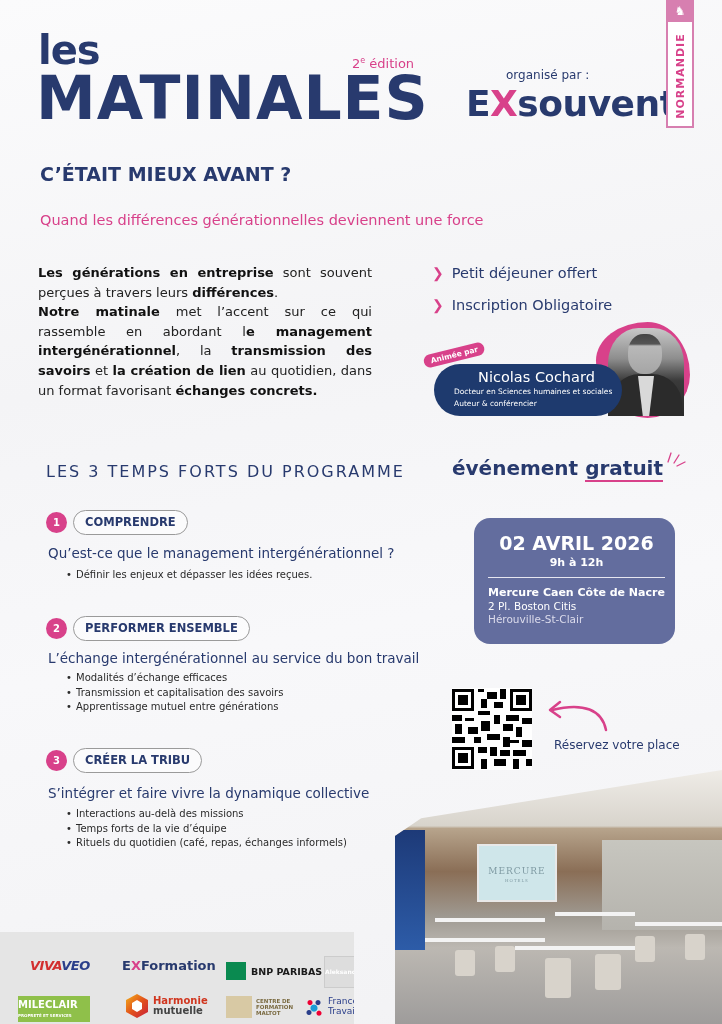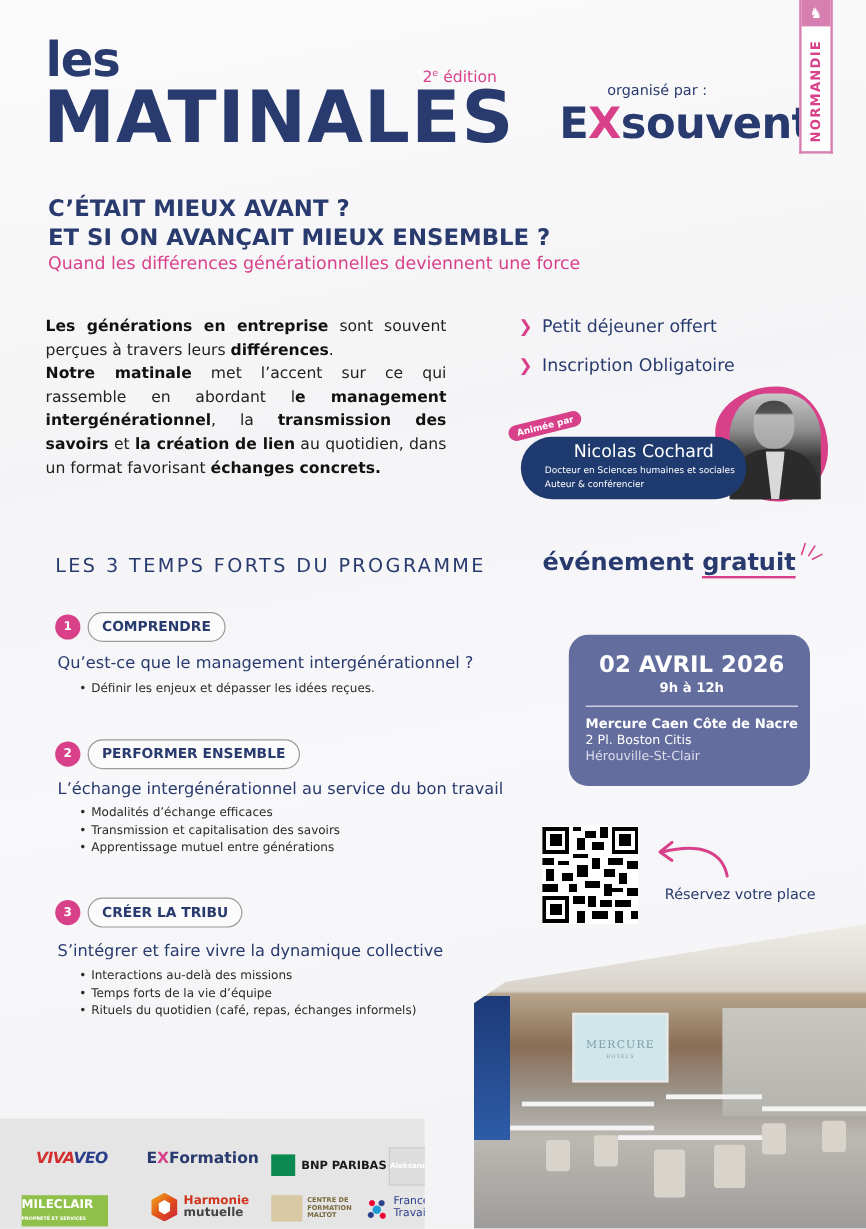--- a/index.html
+++ b/index.html
@@ -54,21 +54,21 @@
 
   .step { left: 46px; }
   .step-num { position: absolute; left: 0; top: 0; width: 21px; height: 21px; border-radius: 50%; background: #d8418a; color: #fff; font-size: 10px; font-weight: 700; text-align: center; line-height: 21px; }
   .step-pill { position: absolute; left: 27px; top: -2px; height: 25px; border: 1px solid #9a9a9a; border-radius: 13px; padding: 0 11px; font-size: 11.5px; font-weight: 700; color: #283a6e; line-height: 23px; white-space: nowrap; background: rgba(255,255,255,0.5); }
   .step-q { position: absolute; left: 2px; top: 30px; font-size: 13.5px; color: #283a6e; white-space: nowrap; font-weight: 500; }
   .step-list { position: absolute; left: 20px; top: 53px; font-size: 10px; color: #2a2a2a; list-style: none; }
   .step-list li { line-height: 14.5px; white-space: nowrap; position: relative; padding-left: 10px; }
   .step-list li::before { content: "•"; position: absolute; left: 0; top: 0; }
 
   
-  .date-card { left: 474px; top: 518px; width: 201px; height: 126px; background: #636d9e; border-radius: 16px; color: #fff; padding: 14px 10px 0 14px; margin-top: 11px; }
+  .date-card { left: 474px; top: 518px; width: 201px; height: 126px; background: #636d9e; border-radius: 16px; color: #fff; padding: 14px 10px 0 14px; }
   .date-card .date { font-size: 19px; font-weight: 700; text-align: center; line-height: 22px; }
   .date-card .time { font-size: 11px; font-weight: 700; text-align: center; margin-top: 2px; }
   .date-card hr { border: none; border-top: 1px solid #e6e6f0; margin: 8px 0 7px 0; }
   .date-card .venue { font-size: 11px; font-weight: 700; line-height: 15px; }
   .date-card .addr { font-size: 10.5px; line-height: 13px; }
   .date-card .city { font-size: 10.5px; line-height: 13px; color: #dcdcec; }
 
   
   .qr { left: 452px; top: 688px; width: 80px; height: 82px; background: #fff; }
   .qr-cta { left: 554px; top: 738px; font-size: 12px; color: #283a6e; }
@@ -117,21 +117,20 @@
 <div class="abs org-label">organisé par :</div>
 <div class="abs exolution"><span>E</span><span class="x">X</span><span>souvent</span></div>
 
 <div class="abs normandie">
   <div class="crest">♞</div>
   <div class="word">NORMANDIE</div>
 </div>
 
 <div class="abs headline">
   <div>C’ÉTAIT MIEUX AVANT ?</div>
-  <div>ET SI ON AVANÇAIT MIEUX ENSEMBLE ?</div>
 </div>
 <div class="abs tagline">Quand les différences générationnelles deviennent une force</div>
 
 <div class="abs intro" id="intro"><b>Les générations en entreprise</b><span> sont souvent perçues à travers leurs </span><b>différences</b><span>.</span><br><b>Notre matinale</b><span> met l’accent sur ce qui rassemble en abordant l</span><b>e management intergénérationnel</b><span>, la </span><b>transmission des savoirs</b><span> et </span><b>la création de lien</b><span> au quotidien, dans un format favorisant </span><b>échanges concrets.</b></div>
 
 <div class="abs perks">
   <div class="perk">
       <span class="chev">❯</span>
       <span>Petit déjeuner offert</span>
     </div>

